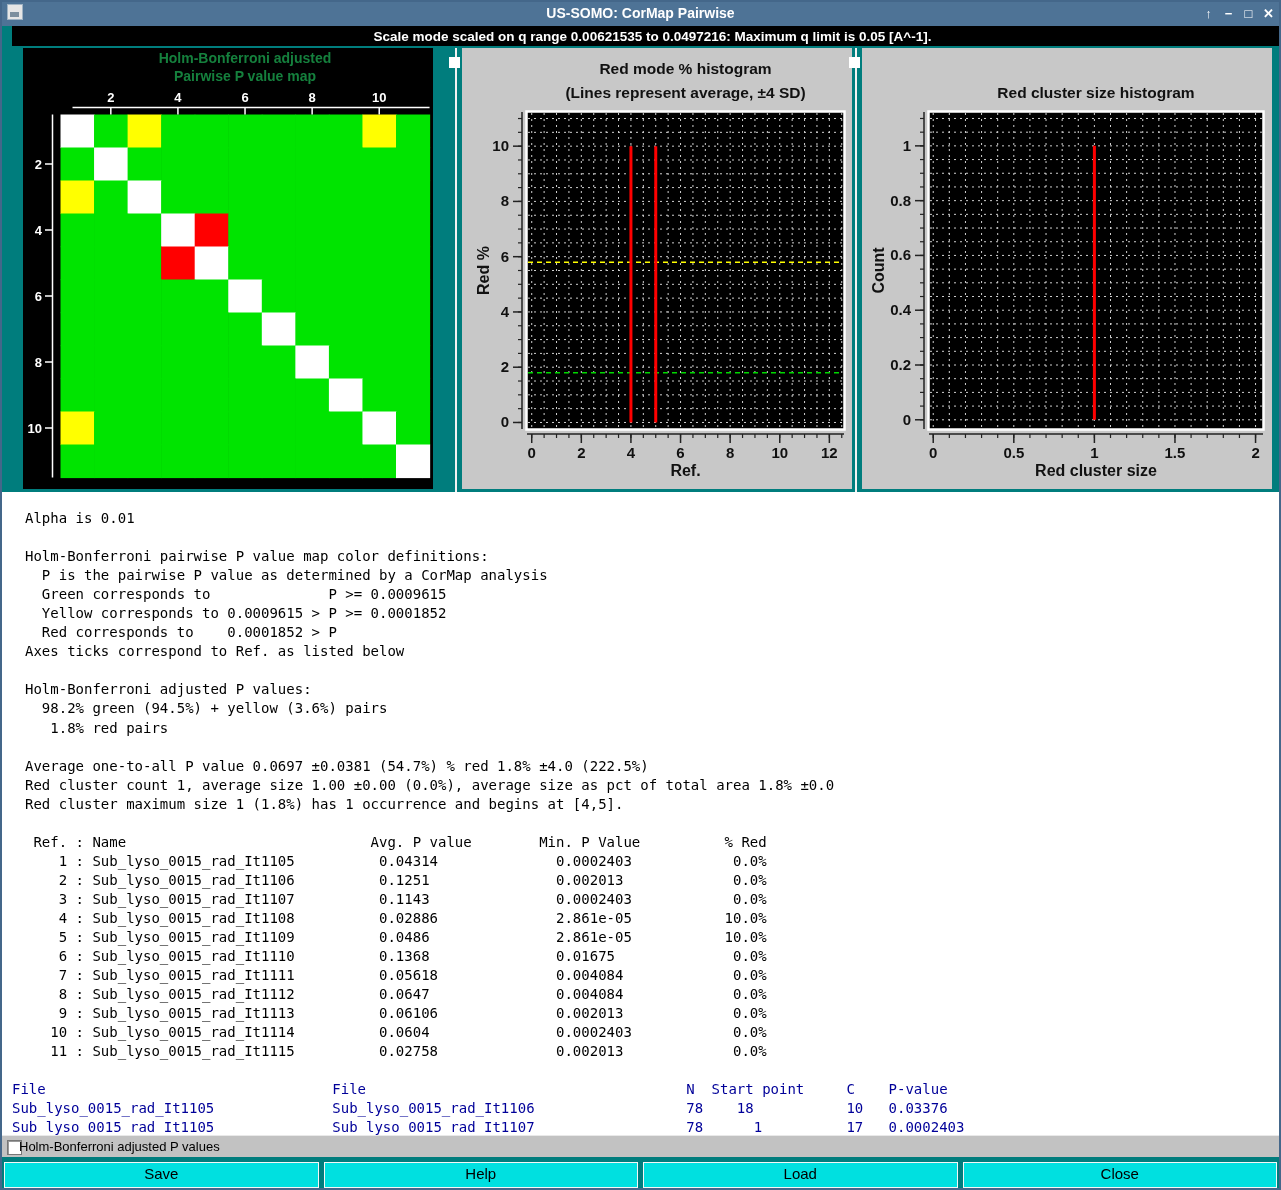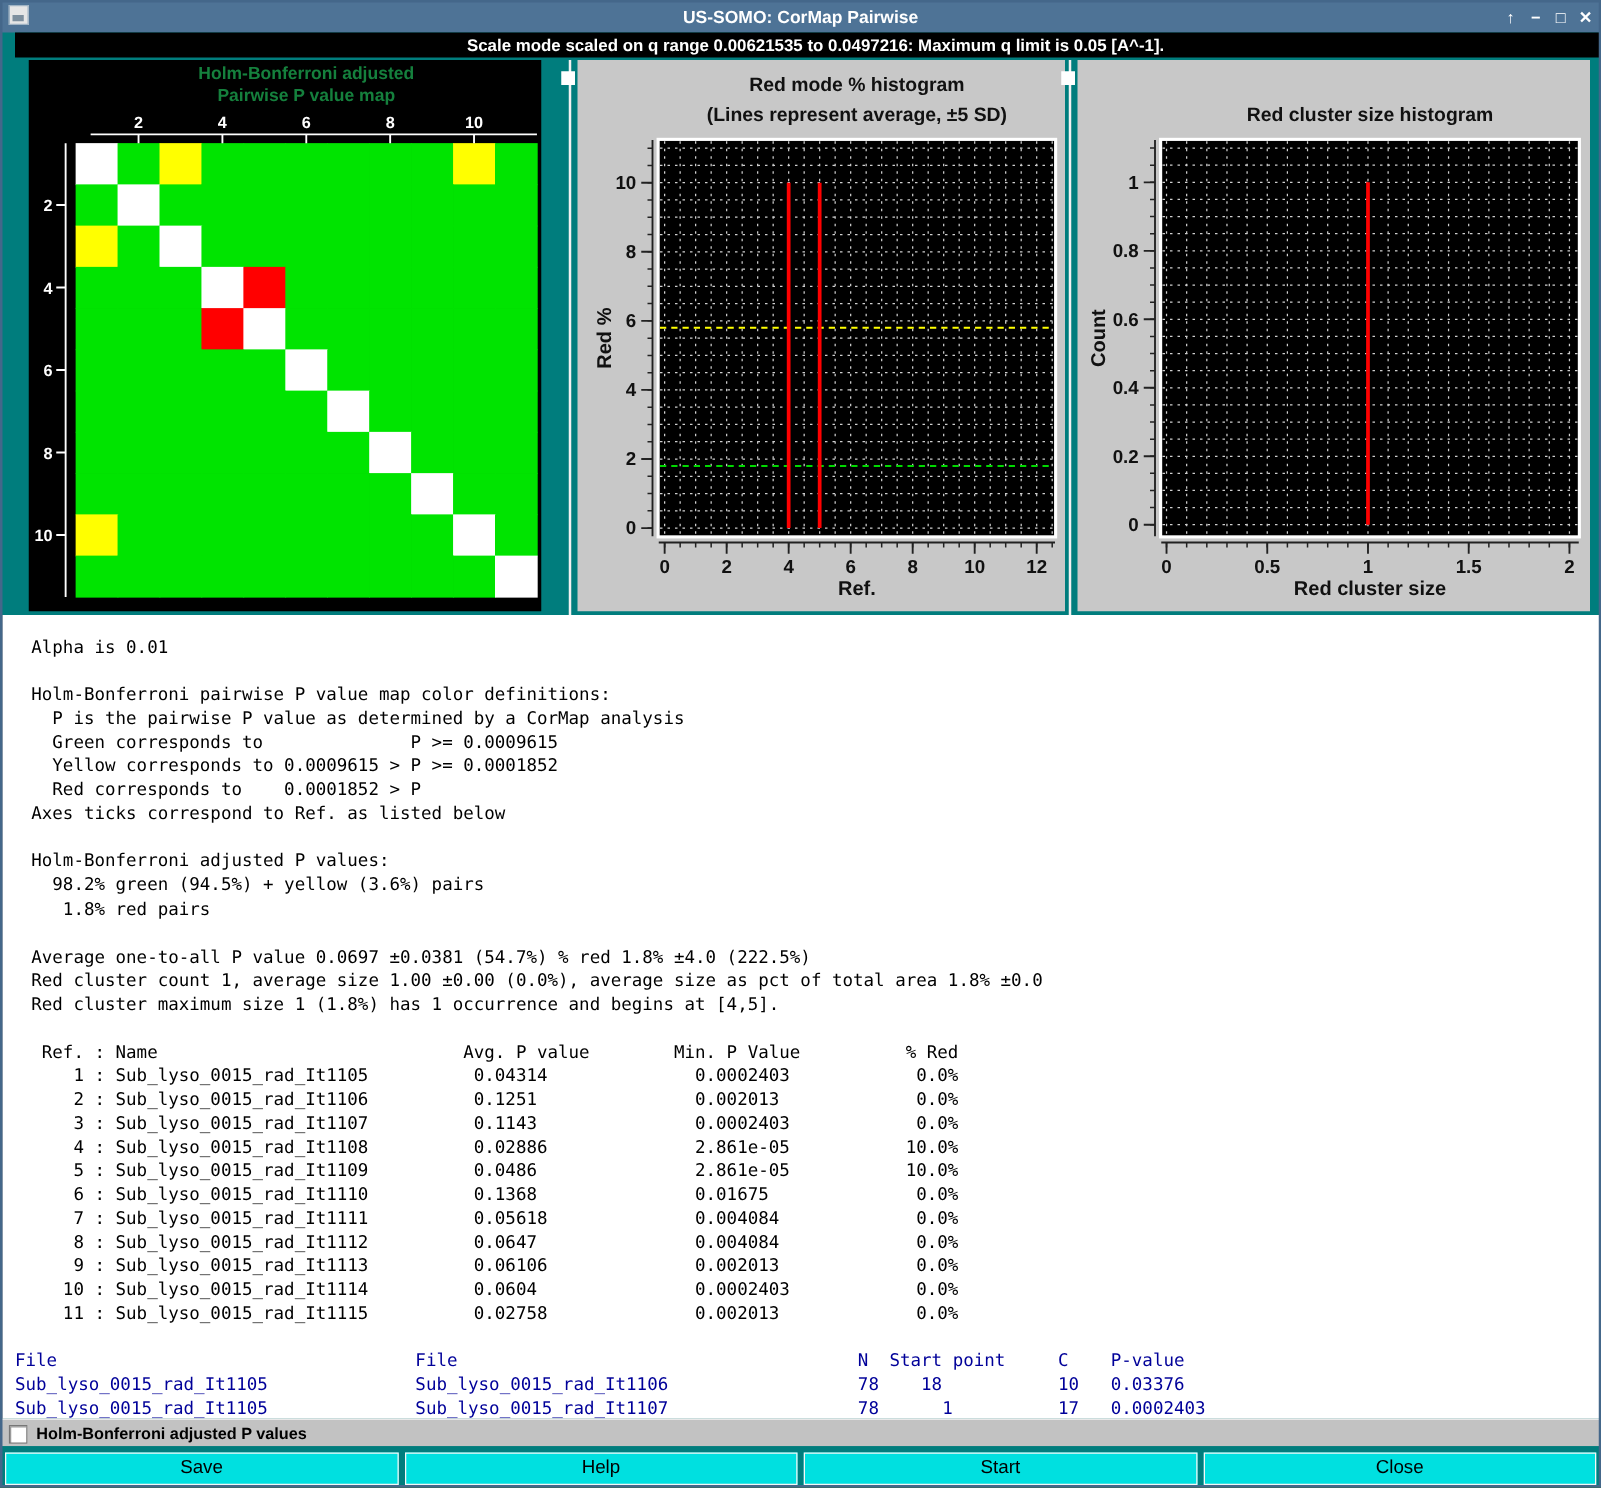--- a/index.html
+++ b/index.html
@@ -42,21 +42,21 @@
             overflow:hidden;border-left:2px solid #8b8b8b;box-sizing:border-box;}
   #report-text{margin:13px;padding:4px 0 0 10px;font-family:"DejaVu Sans Mono",monospace;
                font-size:14px;line-height:19.05px;color:#000000;}
   #pair-table-text{margin:19px 0 0 0;padding:0 0 0 10px;font-family:"DejaVu Sans Mono",monospace;
                font-size:14px;line-height:19.05px;color:#000099;}
   
   #cbrow{position:absolute;left:0;top:1135px;width:1281px;height:22px;background:#c2c2c2;
          border-top:1px solid #e9e9e9;box-sizing:border-box;}
   #cbbox{position:absolute;left:7px;top:4px;width:13px;height:13px;background:#ffffff;
          border:1px solid #777777;box-shadow:inset 1px 1px 0 #9a9a9a;cursor:pointer;}
-  #cblabel{position:absolute;left:29px;top:3px;font-size:13px;color:#000000;font-weight:bold;}
+  #cblabel{position:absolute;left:19px;top:3px;font-size:13px;color:#000000;}
   #btnrow{position:absolute;left:0;top:1157px;width:1281px;height:33px;background:#007d7d;
           display:flex;gap:5px;padding:5px 4px 0 4px;box-sizing:border-box;}
   .btn{flex:1;height:24px;background:#00e0e0;border:1px solid #f6f6f6;color:#000000;
        font-family:"Liberation Sans",sans-serif;font-size:15px;text-align:center;line-height:22px;
        cursor:pointer;}
   #frame{position:absolute;left:0;top:0;width:1281px;height:1190px;border:2px solid #44678a;
          box-sizing:border-box;pointer-events:none;}
 </style>
 </head>
 <body>
@@ -363,21 +363,21 @@
           <line x1="51" y1="208.68421052631575" x2="60" y2="208.68421052631575" stroke="#222" stroke-width="1.5"></line>
           <text x="47" y="213.68421052631575" class="btick end">6</text>
           <line x1="51" y1="153.42105263157893" x2="60" y2="153.42105263157893" stroke="#222" stroke-width="1.5"></line>
           <text x="47" y="158.42105263157893" class="btick end">8</text>
           <line x1="51" y1="98.15789473684208" x2="60" y2="98.15789473684208" stroke="#222" stroke-width="1.5"></line>
           <text x="47" y="103.15789473684208" class="btick end">10</text>
           <text x="223.5" y="428" class="axlab">Ref.</text>
           <text x="27" y="222.5" class="axlab" transform="rotate(-90 27 222.5)">Red %</text>
         </svg>
       <div class="ptitle dark" style="left:46px;top:12px;width:355px;">Red mode % histogram</div>
-      <div class="ptitle dark" style="left:46px;top:36px;width:355px;">(Lines represent average, ±5 SD)</div>
+      <div class="ptitle dark" style="left:46px;top:36px;width:355px;">(Lines represent average, ±4 SD)</div>
     </div>
 
     <div class="splitline" style="left:855px;"></div>
     <div class="splitsq" style="left:849px;"></div>
 
     <div id="panel-hist2" class="panel">
       <svg id="hist2-svg" width="410" height="441">
           <rect x="66.5" y="63.5" width="335" height="318" fill="#000" stroke="#fff" stroke-width="2.5"></rect>
           <line x1="71.22330097087378" y1="65" x2="71.22330097087378" y2="380" stroke="#cfcfcf" stroke-width="1" stroke-dasharray="2,4"></line>
           <line x1="87.33980582524272" y1="65" x2="87.33980582524272" y2="380" stroke="#cfcfcf" stroke-width="1" stroke-dasharray="2,4"></line>
@@ -537,18 +537,18 @@
   </div>
 
   <div id="cbrow">
     <span id="cbbox"></span>
     <span id="cblabel">Holm-Bonferroni adjusted P values</span>
   </div>
 
   <div id="btnrow">
     <div class="btn">Save</div>
     <div class="btn">Help</div>
-    <div class="btn">Start</div>
+    <div class="btn">Load</div>
     <div class="btn">Close</div>
   </div>
 
   <div id="frame"></div>
 </div>
 
 </body></html>

